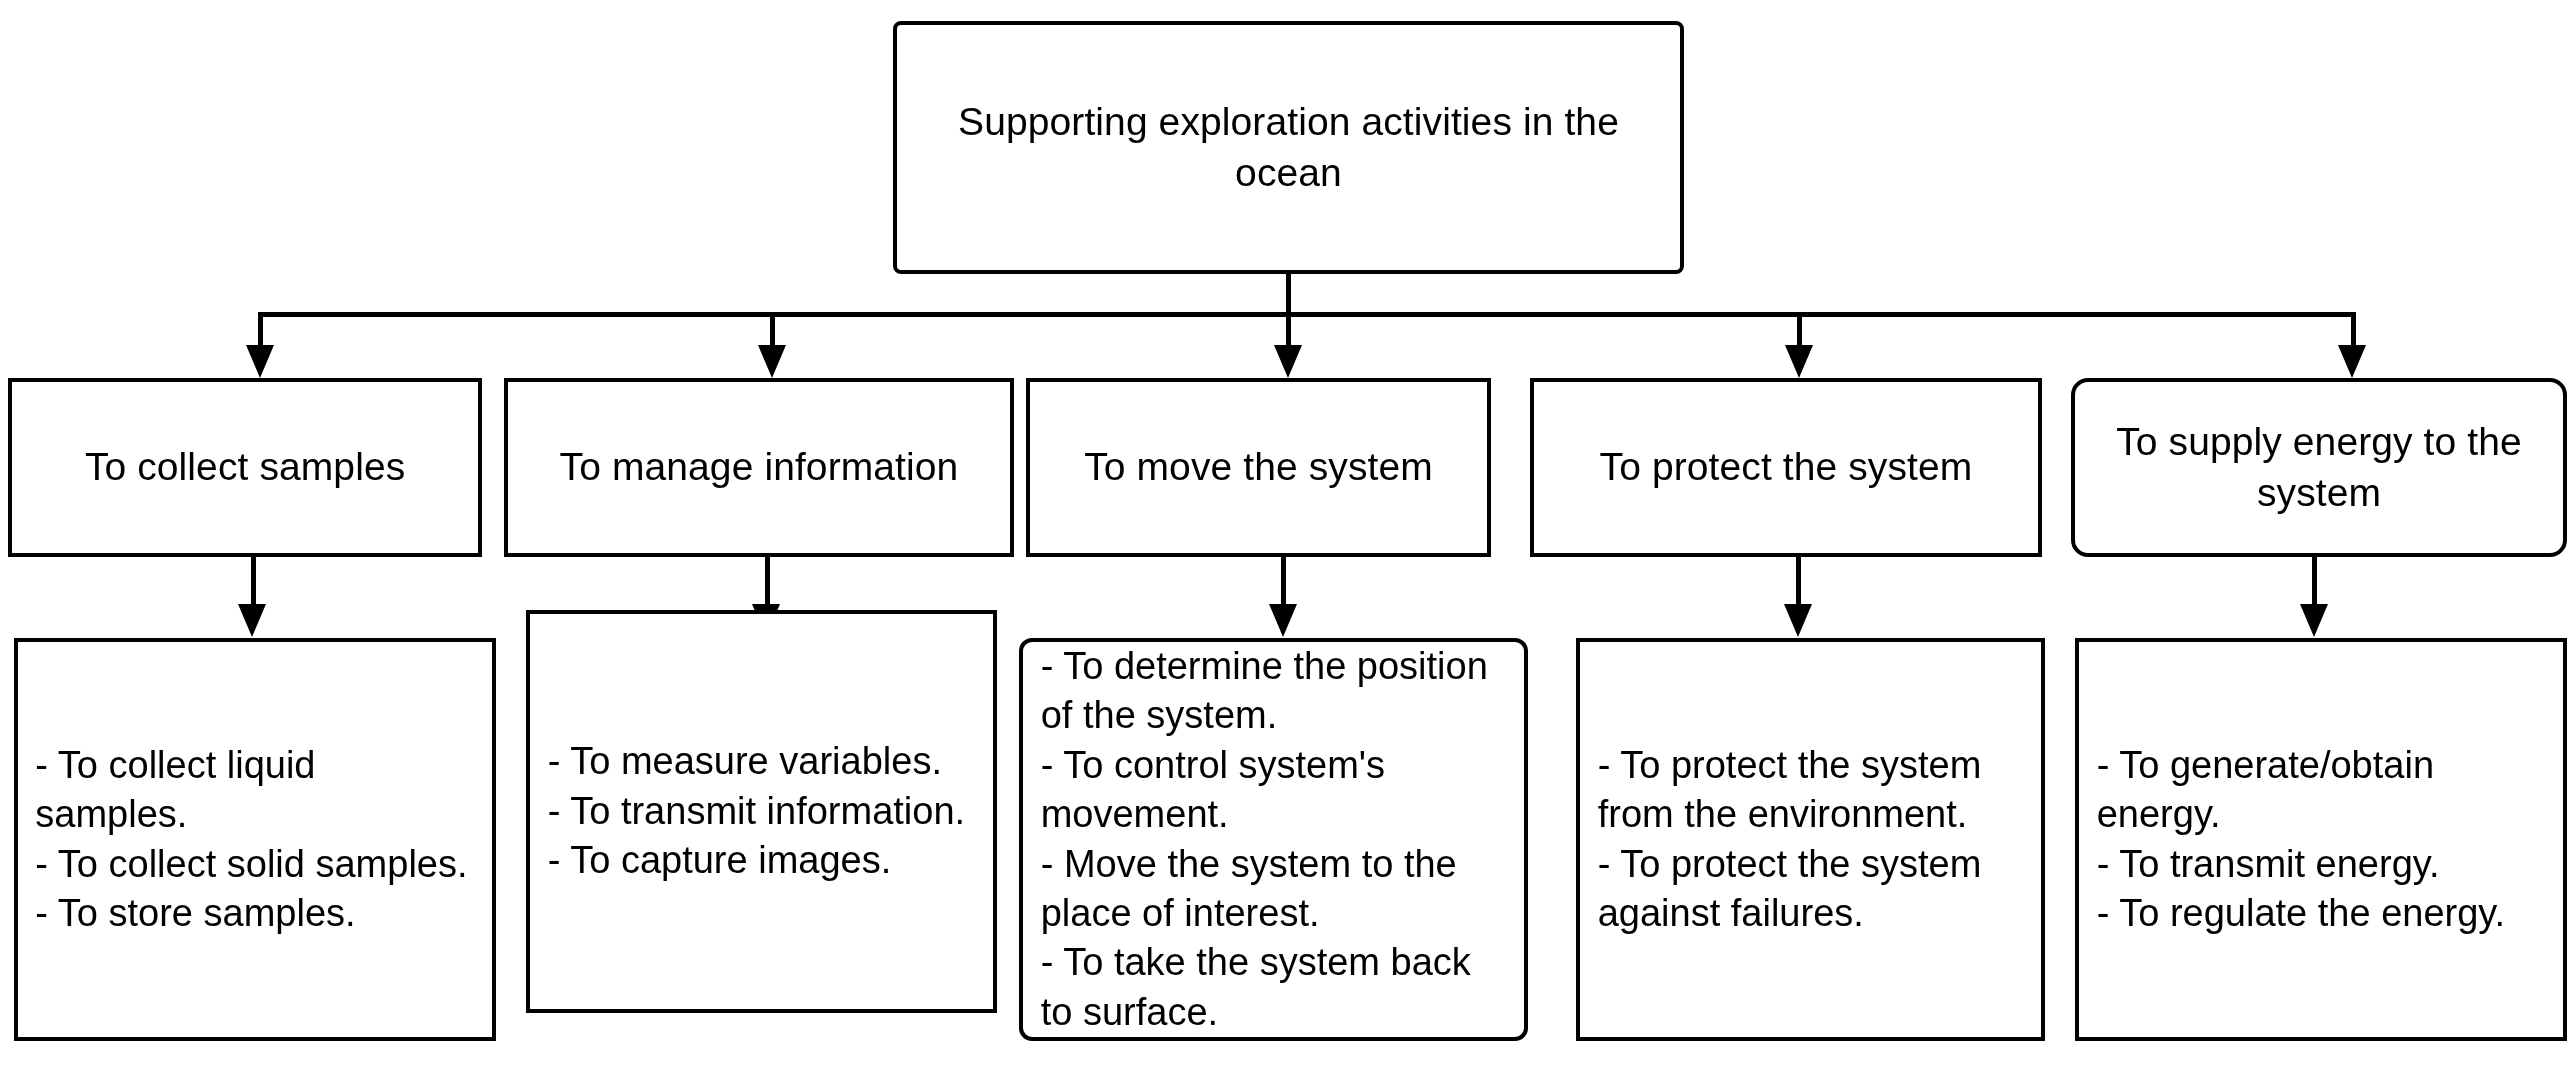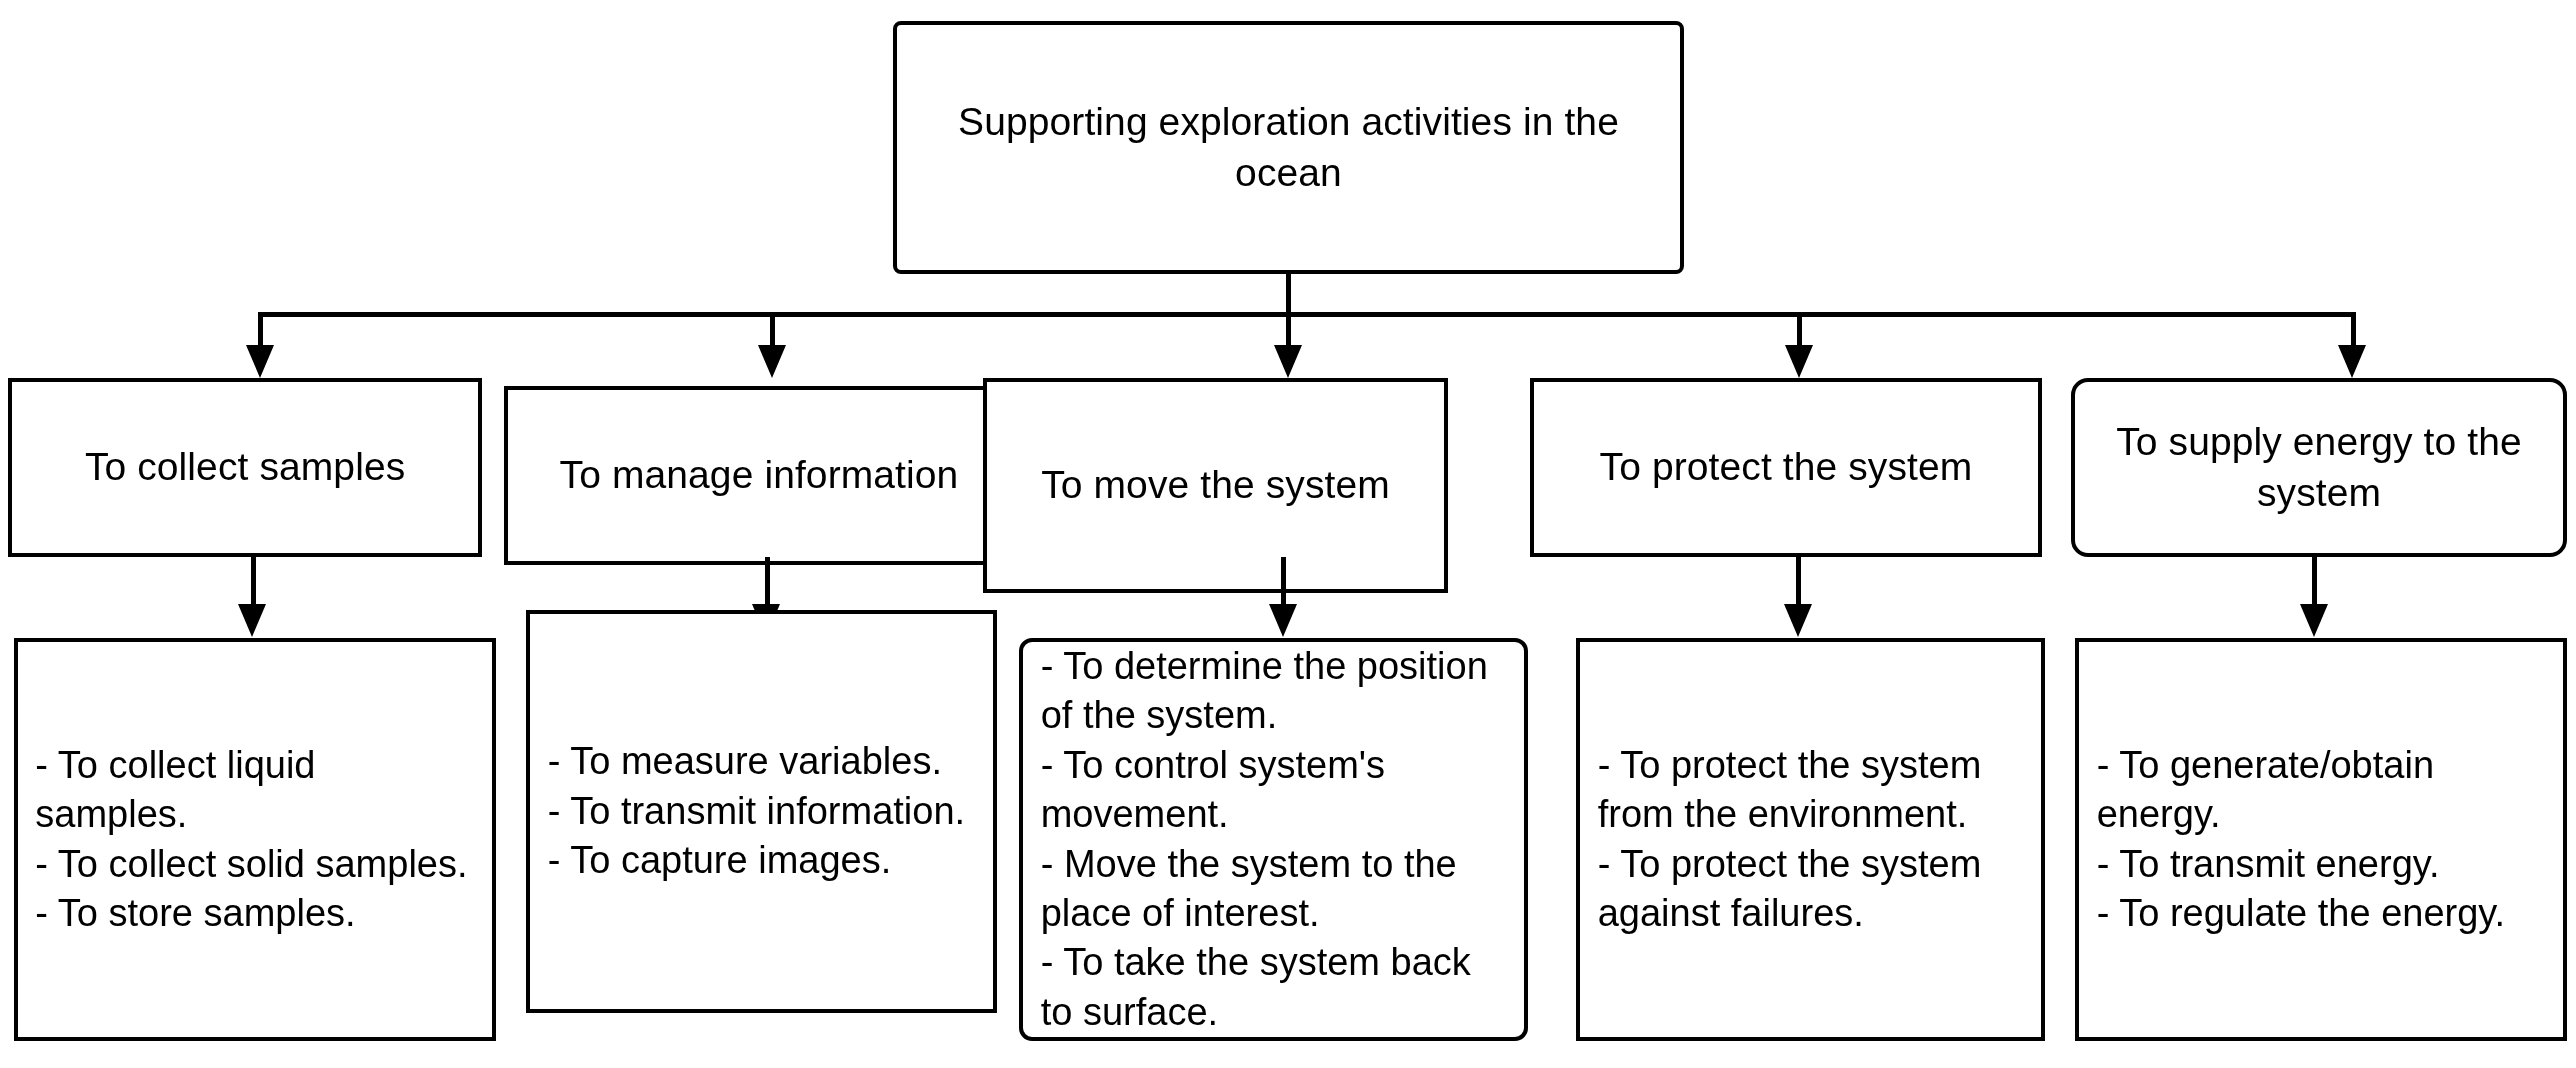--- a/index.html
+++ b/index.html
@@ -75,25 +75,25 @@
   <div class="vline" style="left:1797px; top:312px; height:38px;"></div>
   <div class="arrowhead" style="left:1785px; top:345px;"></div>
 
   <div class="vline" style="left:2351px; top:312px; height:38px;"></div>
   <div class="arrowhead" style="left:2338px; top:345px;"></div>
 
   <div class="box center" style="left:8.1px; top:378px; width:474px; height:179px;">
     <div class="box-label">To collect samples</div>
   </div>
 
-  <div class="box center" style="left:504px; top:378px; width:510px; height:179px;margin-top:8px;">
+  <div class="box center" style="left:504px; top:378px; width:510px; height:179px;">
     <div class="box-label">To manage information</div>
   </div>
 
-  <div class="box center" style="left:983px; top:378px; width:465px; height:215px;justify-content:center;">
+  <div class="box center" style="left:1026px; top:378px; width:465px; height:179px;justify-content:center;">
     <div class="box-label">To move the system</div>
   </div>
 
   <div class="box center" style="left:1530px; top:378px; width:512px; height:179px;">
     <div class="box-label">To protect the system</div>
   </div>
 
   <div class="box center" style="left:2071px; top:378px; width:496px; height:179px;border-radius:17px;">
     <div class="box-label">To supply energy to the system</div>
   </div>

